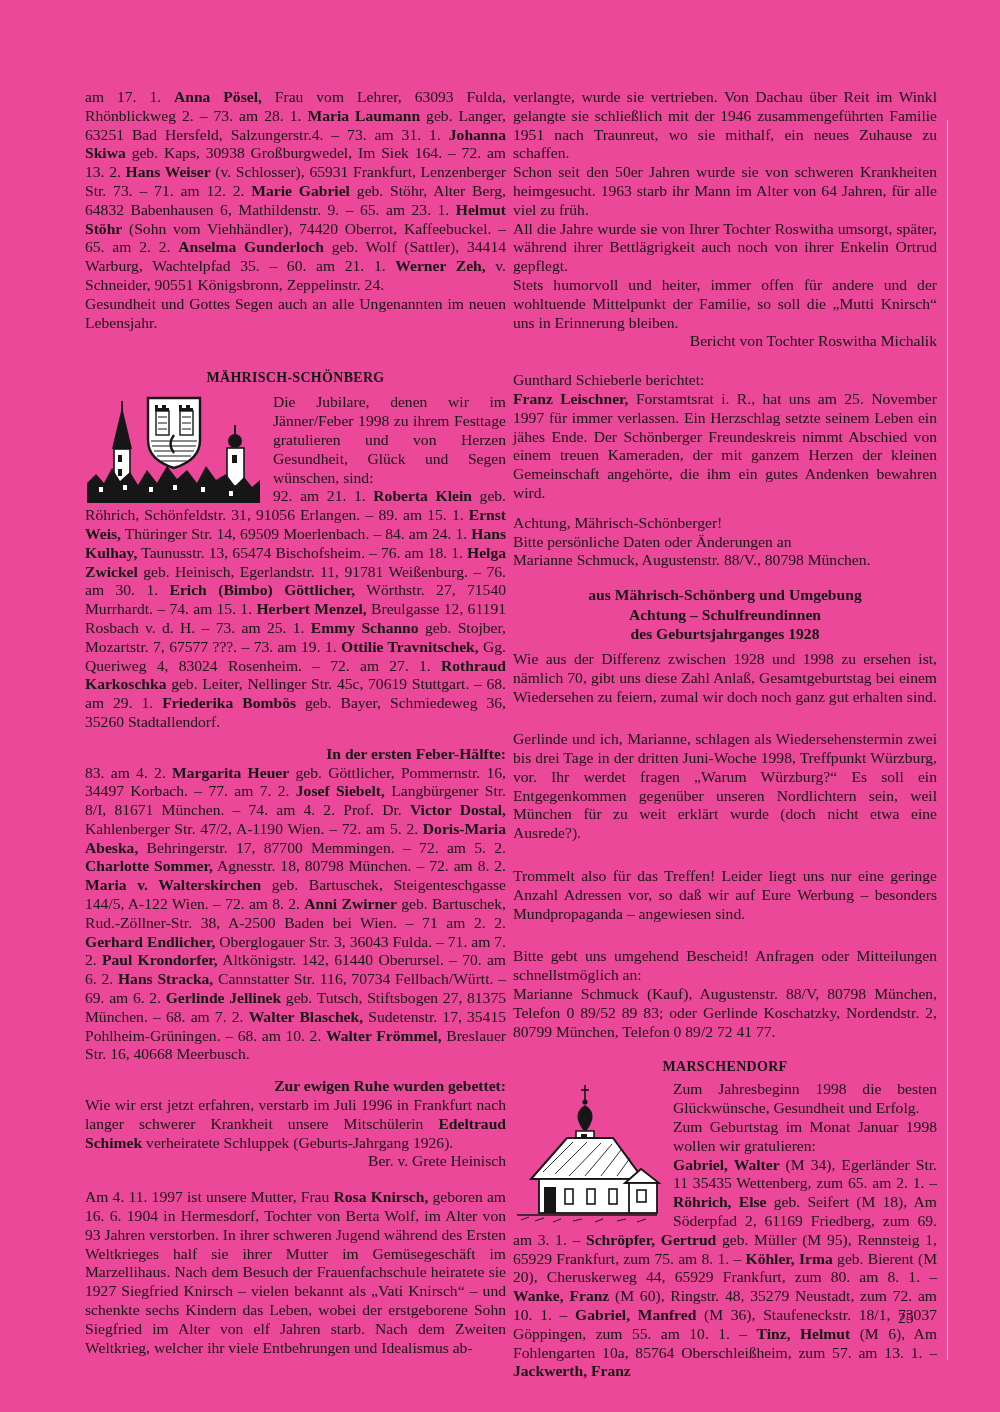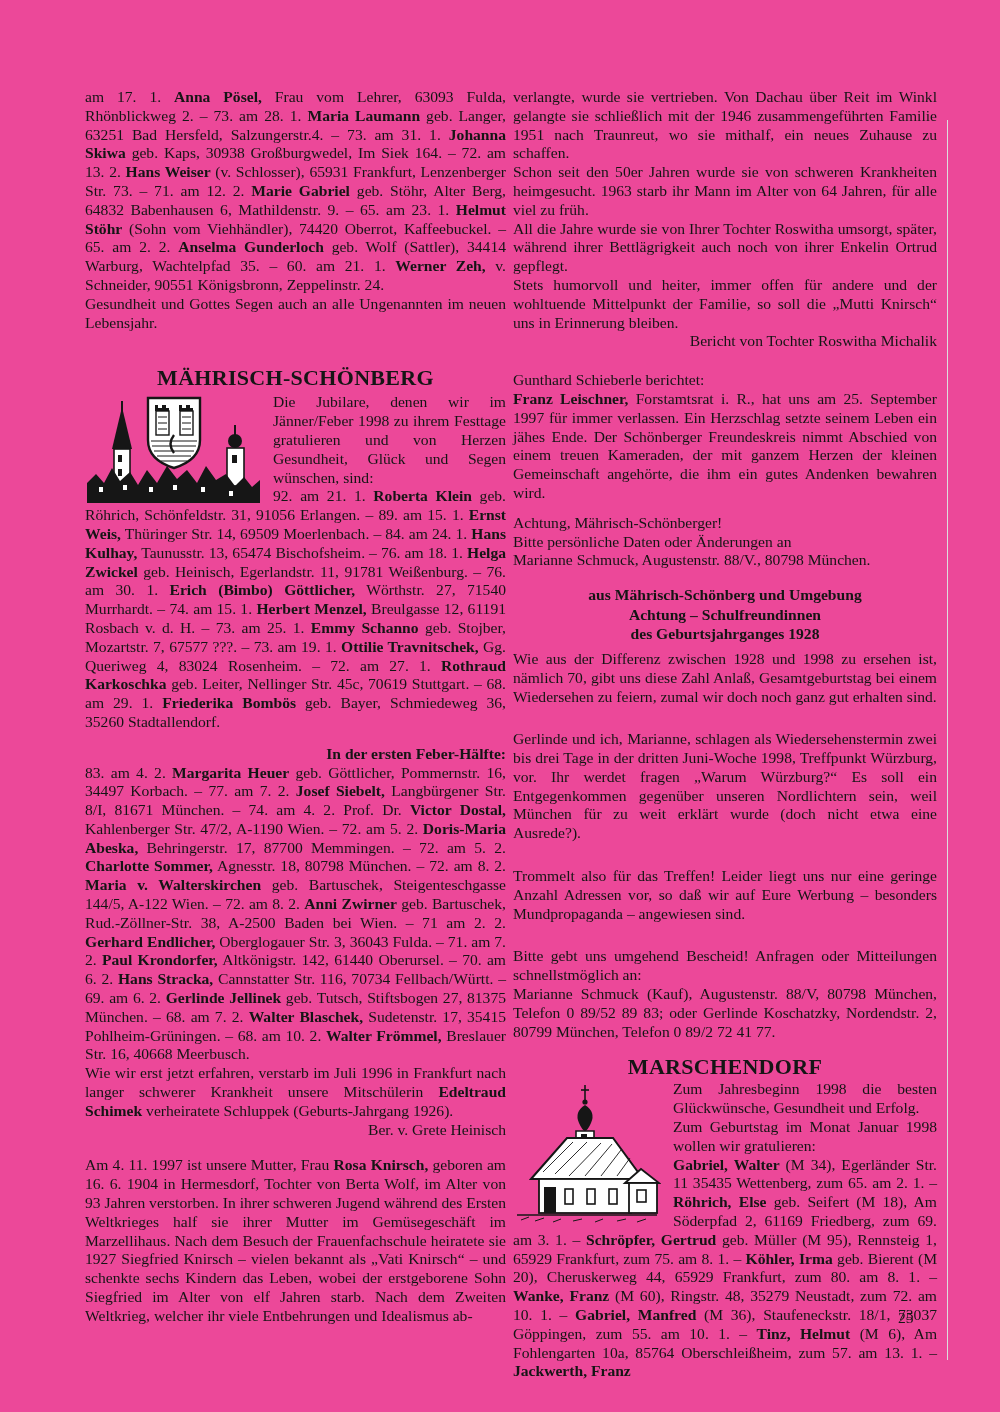--- a/index.html
+++ b/index.html
@@ -14,21 +14,21 @@
     line-height:18.8px;
     overflow:hidden;
   }
   .col{position:absolute;top:88px;}
   .col-left{left:85px;width:421px;}
   .col-right{left:513px;width:424px;}
   p{margin:0;text-align:justify;}
   p.plain{text-align:left;}
   .section-title{
     margin:0;text-align:center;font-weight:bold;
-    font-size:22px;letter-spacing:.3px;line-height:20px;
+    font-size:14px;letter-spacing:.3px;line-height:20px;
   }
   .subhead{font-weight:bold;text-align:right;}
   .byline{text-align:right;}
   .center-head{font-weight:bold;text-align:center;line-height:19.6px;}
   .mt6{margin-top:6px;} .mt9{margin-top:24px;} .mt11{margin-top:11px;}
   .mt13{margin-top:13px;} .mt15{margin-top:15px;} .mt16{margin-top:16px;}
   .mt17{margin-top:17px;} .mt20{margin-top:20px;} .mt36{margin-top:36px;}
   .mb3{margin-bottom:3px;} .mb5{margin-bottom:5px;}
   .art-float{float:left;}
   .art-town{width:178px;height:108px;margin:2px 10px 2px 0;}
@@ -87,35 +87,36 @@
         </g>
       </svg>
     </div>
 
     <p>Die Jubilare, denen wir im Jänner/Feber 1998 zu ihrem Festtage gratulieren und von Herzen Gesundheit, Glück und Segen wünschen, sind:</p>
     <p><span>92. am 21. 1. </span><b>Roberta Klein</b><span> geb. Röhrich, Schönfeldstr. 31, 91056 Erlangen. – 89. am 15. 1. </span><b>Ernst Weis,</b><span> Thüringer Str. 14, 69509 Moerlenbach. – 84. am 24. 1. </span><b>Hans Kulhay,</b><span> Taunusstr. 13, 65474 Bischofsheim. – 76. am 18. 1. </span><b>Helga Zwickel</b><span> geb. Heinisch, Egerlandstr. 11, 91781 Weißenburg. – 76. am 30. 1. </span><b>Erich (Bimbo) Göttlicher,</b><span> Wörthstr. 27, 71540 Murrhardt. – 74. am 15. 1. </span><b>Herbert Menzel,</b><span> Breulgasse 12, 61191 Rosbach v. d. H. – 73. am 25. 1. </span><b>Emmy Schanno</b><span> geb. Stojber, Mozartstr. 7, 67577  ???. – 73. am 19. 1. </span><b>Ottilie Travnitschek,</b><span> Gg. Queriweg 4, 83024 Rosenheim. – 72. am 27. 1. </span><b>Rothraud Karkoschka</b><span> geb. Leiter, Nellinger Str. 45c, 70619 Stuttgart. – 68. am 29. 1. </span><b>Friederika Bombös</b><span> geb. Bayer, Schmiedeweg 36, 35260 Stadtallendorf.</span></p>
 
     <p class="subhead mt13">In der ersten Feber-Hälfte:</p>
     <p><span>83. am 4. 2. </span><b>Margarita Heuer</b><span> geb. Göttlicher, Pommernstr. 16, 34497 Korbach. – 77. am 7. 2. </span><b>Josef Siebelt,</b><span> Langbürgener Str. 8/I, 81671 München. – 74. am 4. 2. Prof. Dr. </span><b>Victor Dostal,</b><span> Kahlenberger Str. 47/2, A-1190 Wien. – 72. am 5. 2. </span><b>Doris-Maria Abeska,</b><span> Behringerstr. 17, 87700 Memmingen. – 72. am 5. 2. </span><b>Charlotte Sommer,</b><span> Agnesstr. 18, 80798 München. – 72. am 8. 2. </span><b>Maria v. Walterskirchen</b><span> geb. Bartuschek, Steigenteschgasse 144/5, A-122 Wien. – 72. am 8. 2. </span><b>Anni Zwirner</b><span> geb. Bartuschek, Rud.-Zöllner-Str. 38, A-2500 Baden bei Wien. – 71 am 2. 2. </span><b>Gerhard Endlicher,</b><span> Oberglogauer Str. 3, 36043 Fulda. – 71. am 7. 2. </span><b>Paul Krondorfer,</b><span> Altkönigstr. 142, 61440 Oberursel. – 70. am 6. 2. </span><b>Hans Stracka,</b><span> Cannstatter Str. 116, 70734 Fellbach/Württ. – 69. am 6. 2. </span><b>Gerlinde Jellinek</b><span> geb. Tutsch, Stiftsbogen 27, 81375 München. – 68. am 7. 2. </span><b>Walter Blaschek,</b><span> Sudetenstr. 17, 35415 Pohlheim-Grüningen. – 68. am 10. 2. </span><b>Walter Frömmel,</b><span> Breslauer Str. 16, 40668 Meerbusch.</span></p>
 
+    <p class="subhead mt13">Zur ewigen Ruhe wurden gebettet:</p>
     <p><span>Wie wir erst jetzt erfahren, verstarb im Juli 1996 in Frankfurt nach langer schwerer Krankheit unsere Mitschülerin </span><b>Edeltraud Schimek</b><span> verheiratete Schluppek (Geburts-Jahrgang 1926).</span></p>
     <p class="byline">Ber. v. Grete Heinisch</p>
 
     <p class="mt17"><span>Am 4. 11. 1997 ist unsere Mutter, Frau </span><b>Rosa Knirsch,</b><span> geboren am 16. 6. 1904 in Hermesdorf, Tochter von Berta Wolf, im Alter von 93 Jahren verstorben. In ihrer schweren Jugend während des Ersten Weltkrieges half sie ihrer Mutter im Gemüsegeschäft im Marzellihaus. Nach dem Besuch der Frauenfachschule heiratete sie 1927 Siegfried Knirsch – vielen bekannt als „Vati Knirsch“ – und schenkte sechs Kindern das Leben, wobei der erstgeborene Sohn Siegfried im Alter von elf Jahren starb. Nach dem Zweiten Weltkrieg, welcher ihr viele Entbehrungen und Idealismus ab-</span></p>
   </div>
 
   <div class="col col-right">
     <p>verlangte, wurde sie vertrieben. Von Dachau über Reit im Winkl gelangte sie schließlich mit der 1946 zusammengeführten Familie 1951 nach Traunreut, wo sie mithalf, ein neues Zuhause zu schaffen.</p>
     <p>Schon seit den 50er Jahren wurde sie von schweren Krankheiten heimgesucht. 1963 starb ihr Mann im Alter von 64 Jahren, für alle viel zu früh.</p>
     <p>All die Jahre wurde sie von Ihrer Tochter Roswitha umsorgt, später, während ihrer Bettlägrigkeit auch noch von ihrer Enkelin Ortrud gepflegt.</p>
     <p>Stets humorvoll und heiter, immer offen für andere und der wohltuende Mittelpunkt der Familie, so soll die „Mutti Knirsch“ uns in Erinnerung bleiben.</p>
     <p class="byline">Bericht von Tochter Roswitha Michalik</p>
 
     <p class="plain mt20">Gunthard Schieberle berichtet:</p>
-    <p><b>Franz Leischner,</b><span> Forstamtsrat i. R., hat uns am 25. September 1997 für immer verlassen. Ein Herzschlag setzte seinem Leben ein jähes Ende. Der Schönberger Freundeskreis nimmt Abschied von einem treuen Kameraden, der mit ganzem Herzen der kleinen Gemeinschaft angehörte, die ihm ein gutes Andenken bewahren wird.</span></p>
+    <p><b>Franz Leischner,</b><span> Forstamtsrat i. R., hat uns am 25. November 1997 für immer verlassen. Ein Herzschlag setzte seinem Leben ein jähes Ende. Der Schönberger Freundeskreis nimmt Abschied von einem treuen Kameraden, der mit ganzem Herzen der kleinen Gemeinschaft angehörte, die ihm ein gutes Andenken bewahren wird.</span></p>
 
     <div class="mt11">
       <p class="plain">Achtung, Mährisch-Schönberger!</p>
       <p class="plain">Bitte persönliche Daten oder Änderungen an</p>
       <p class="plain">Marianne Schmuck, Augustenstr. 88/V., 80798 München.</p>
     </div>
 
     <div class="center-head mt15">
       <p class="center-head">aus Mährisch-Schönberg und Umgebung</p>
       <p class="center-head">Achtung – Schulfreundinnen</p>

